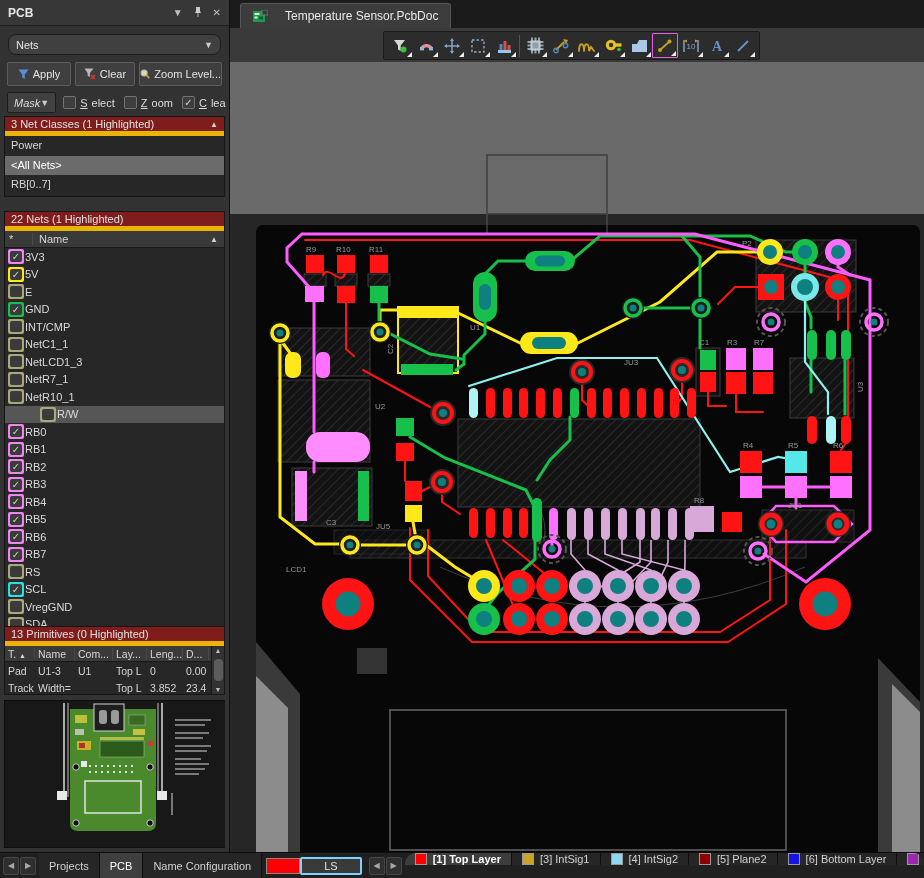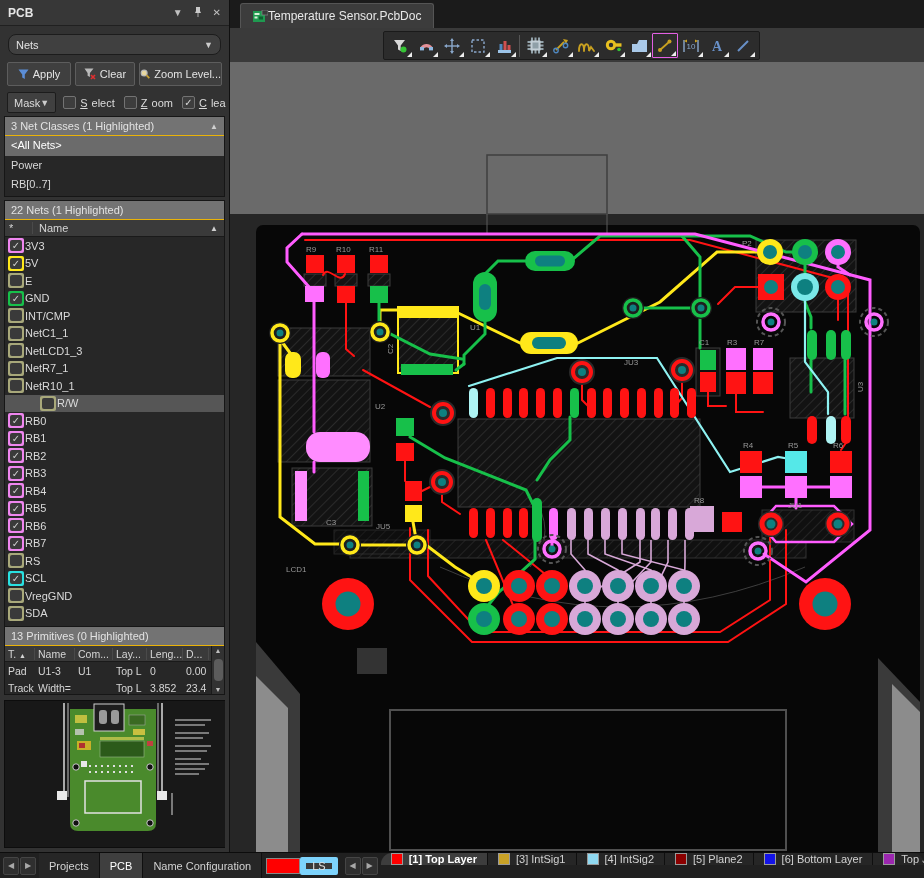--- a/index.html
+++ b/index.html
@@ -20,34 +20,34 @@
     padding:0 7px; color:#e2e2e2; }
   .combo .arrow { margin-left:auto; font-size:9px; color:#cccccc; }
   .btn-row { position:absolute; left:7px; right:7px; top:62px; height:16px; display:flex; gap:4px; }
   .pbtn { background:#3f3f3f; border:1px solid #5d5d5d; border-radius:2px; color:#e4e4e4;
     display:flex; align-items:center; justify-content:center; gap:4px; font-size:11px;
     height:24px; white-space:nowrap; overflow:hidden; }
   .pbtn.apply { width:64px; } .pbtn.clear { width:60px; } .pbtn.zoomlvl { flex:1; }
   .mask-row { position:absolute; left:7px; right:4px; top:92px; height:21px; display:flex;
     align-items:center; gap:7px; }
   .mask-combo { width:68px; height:21px; background:#404040; border:1px solid #1c1c1c;
-    border-radius:2px; display:flex; align-items:center; padding:0 6px; }
+    border-radius:2px; display:flex; align-items:center; padding:0 6px;font-style:italic; }
   .mask-combo .arrow { margin-left:auto; font-size:9px; color:#ccc; }
   .chk { display:flex; align-items:center; gap:4px; white-space:nowrap; }
   .chk .box { width:13px; height:13px; background:#3d3d3d; border:1px solid #737373;
     border-radius:2px; font-size:10px; line-height:11px; text-align:center; color:#d8d8d8; }
   .chk .accel { text-decoration:underline; }
   .listbox { position:absolute; left:4px; right:4px; background:#272727; border:1px solid #161616; }
-  .lb-head { height:19px; background:#737373; border-bottom:1px solid #eab308; display:flex;
+  .lb-head { height:19px; background:#7f1d1d; border-bottom:5px solid #eab308; display:flex;
     align-items:center; padding:0 6px; color:#e2e2e2; }
   .lb-head .sort { margin-left:auto; font-size:8px; color:#cfcfcf; }
   #box-classes { top:116px; height:81px; }
   .list-row { height:19.5px; line-height:19.5px; padding:0 6px; color:#d8d8d8; white-space:nowrap; }
   .list-row.selected { background:#6b6b6b; color:#ffffff; }
-  #box-nets { top:200px; height:483px; }
+  #box-nets { top:211px; height:483px; }
   .col-head { height:17px; background:#3a3a3a; border-bottom:1px solid #1a1a1a; display:flex;
     align-items:center; color:#d6d6d6; padding:0 4px; }
   .col-head .c-star { width:24px; border-right:1px solid #4a4a4a; }
   .col-head .c-name { padding-left:6px; flex:1; }
   .col-head .sort { font-size:8px; color:#cfcfcf; margin-right:2px; }
   .net-row { height:17.5px; display:flex; align-items:center; padding:0 3px; }
   .net-row.hl { background:#565656;padding-left:35px; }
   .swatch { width:16px; height:15px; border-radius:2px; position:relative; flex:none; }
   .swatch .inner { position:absolute; inset:2px; background:#3a3a3a; border-radius:2px;
     text-align:center; font-size:10px; line-height:11px; color:#d0d0d0; }
@@ -64,21 +64,21 @@
     border-left:1px solid #1a1a1a; display:flex; flex-direction:column; align-items:center;
     justify-content:space-between; font-size:7px; color:#bdbdbd; padding:1px 0; }
   .prim-thumb { width:9px; flex:1; margin:1px 0; background:#5c5c5c; border-radius:4px; max-height:22px; }
   .preview { position:absolute; left:4px; right:4px; top:700px; height:148px; background:#181818;
     border:1px solid #0d0d0d; }
 
   
   .right-area { width:694px; display:flex; flex-direction:column; }
   .tabbar { height:28px; background:#1b1b1b; display:flex; align-items:flex-end; padding-left:10px; }
   .doc-tab-top { height:25px; background:#3c3c3c; border:1px solid #555; border-bottom:none;
-    border-radius:3px 3px 0 0; display:flex; align-items:center; gap:0; padding:0 12px;
+    border-radius:3px 3px 0 0; display:flex; align-items:center; gap:17px; padding:0 12px;
     color:#e8e8e8; font-size:12px; }
   .toolbar-row { height:34px; background:#3a3a3a; position:relative; }
   .toolbar { position:absolute; left:153px; top:3px; height:29px; background:#2c2c2c;
     border:1px solid #1a1a1a; border-radius:2px; display:flex; align-items:center; padding:0 3px; }
   .tool { position:relative; width:26px; height:25px; display:flex; align-items:center;
     justify-content:center; }
   .tool::after { content:''; position:absolute; right:1px; bottom:1px;
     border-left:5px solid transparent; border-bottom:5px solid #ededed; }
   .tool.active { border:1px solid #e35fe3; border-radius:1px; }
   .tool-sep { width:1px; height:22px; background:#555; margin:0 2px; }
@@ -89,21 +89,21 @@
     align-items:stretch; color:#d2d2d2; font-size:11px; overflow:hidden; }
   .nav-btns { display:flex; align-items:center; gap:1px; padding:0 3px; }
   .nav-btn { width:16px; height:18px; background:#2f2f2f; border:1px solid #454545;
     border-radius:2px; color:#a8a8a8; font-size:8px; display:flex; align-items:center;
     justify-content:center; }
   .doc-tab { display:flex; align-items:center; padding:0 10px; border-right:1px solid #0f0f0f;
     background:#262626; white-space:nowrap; }
   .doc-tab.active { background:#3f3f3f; color:#ffffff; }
   .ls-chip { display:flex; align-items:center; gap:0; margin:3px 4px; }
   .ls-red { width:34px; height:16px; background:#ff0000; border:1px solid #888; }
-  .ls-label { height:18px; padding:0 6px; background:#3a3a3a; border:6px solid #7dd3fc;
+  .ls-label { height:18px; padding:0 22px; background:#3a3a3a; border:2px solid #7dd3fc;
     border-radius:2px; display:flex; align-items:center; font-size:11px; color:#e0e0e0; }
   .layer-tabs { display:flex; align-items:flex-start; flex:1; overflow:hidden;border-radius:11px; }
   .layer-tab { display:flex; align-items:center; gap:6px; padding:0 10px;
     border-right:1px solid #0f0f0f; white-space:nowrap; background:#262626; }
   .layer-tab.active { background:#3d3d3d; color:#ffffff; font-weight:bold; }
   .layer-swatch { width:12px; height:12px; border:1px solid #9a9a9a; flex:none; }
 </style>
 </head>
 <body>
 
@@ -173,22 +173,22 @@
             </label>
           </div>
       </div>
 
       <div class="listbox" id="box-classes">
         <div class="lb-head">
           <span>3 Net Classes (1 Highlighted)</span>
           <span class="sort">▲</span>
         </div>
         <div id="net-class-list">
+            <div class="list-row">Power</div>
             <div class="list-row selected">&lt;All Nets&gt;</div>
-            <div class="list-row">Power</div>
             <div class="list-row">RB[0..7]</div>
           </div>
       </div>
 
       <div class="listbox" id="box-nets">
         <div class="lb-head">
           <span>22 Nets (1 Highlighted)</span>
         </div>
         <div class="col-head">
           <span class="c-star">*</span>

